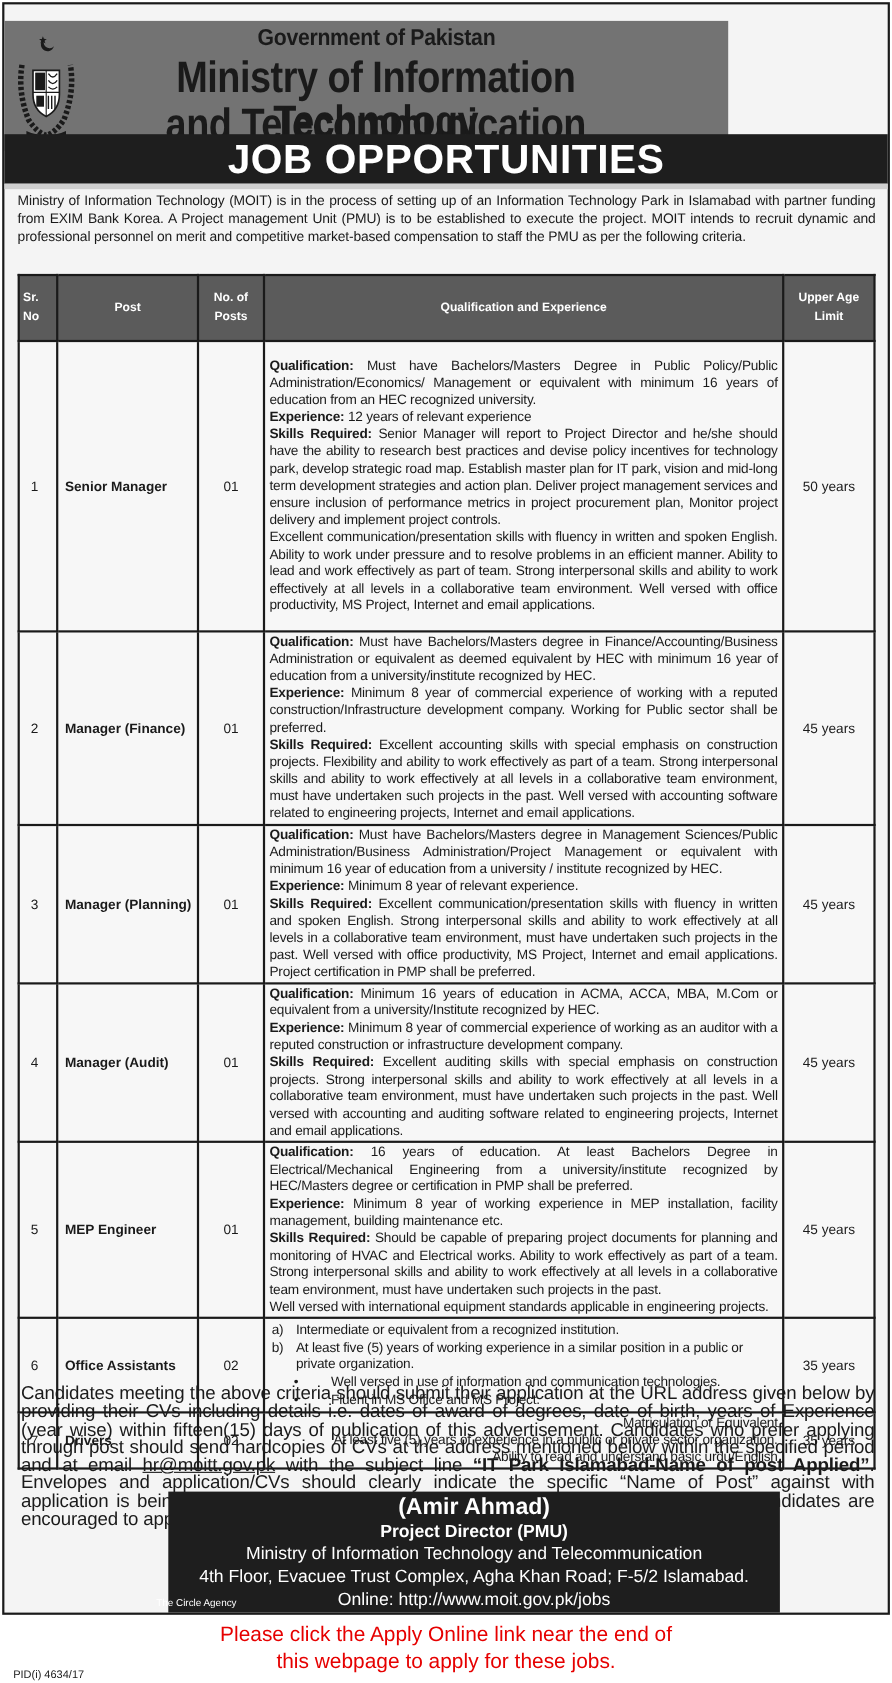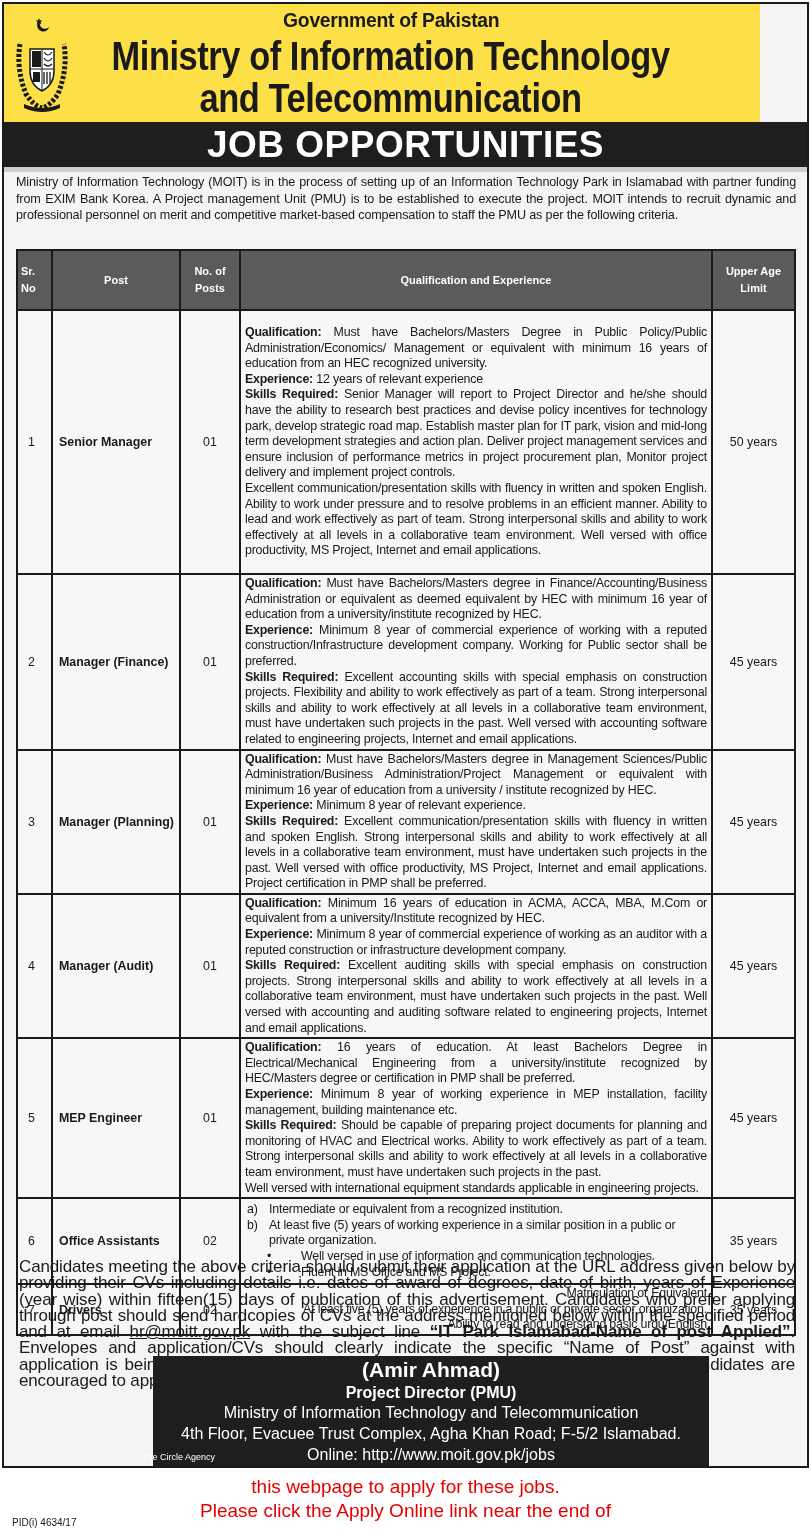--- a/index.html
+++ b/index.html
@@ -3,21 +3,21 @@
 <meta charset="utf-8">
 <style>
   * { box-sizing: border-box; margin: 0; padding: 0; }
   html, body { width: 811px; height: 1530px; background: #ffffff; overflow: hidden; }
   body { font-family: "Liberation Sans", sans-serif; color: #1a1a1a; position: relative; }
 
   .ad {
     position: absolute; left: 2px; top: 2px; width: 807px; height: 1466px;
     border: 2px solid #1a1a1a; background: #f4f4f4;
   }
-  .header { position: absolute; left: 0; top: 0; width: 756px; height: 118px; background: #fde047; }
+  .header { position: absolute; left: 0; top: 15px; width: 658px; height: 118px; background: #737373; }
   .emblem { position: absolute; left: 10px; top: 10px; width: 56px; height: 100px; }
   .gov { position: absolute; left: 0; width: 100%; top: 4px; text-align: center; padding-left: 20px;
          font-family: "Liberation Sans", sans-serif; font-weight: bold; font-size: 21px; letter-spacing: -0.3px; transform: scaleX(0.92); }
   .ministry { position: absolute; left: 0; width: 100%; text-align: center; padding-left: 20px;
               font-family: "Liberation Sans", sans-serif; font-weight: bold; font-size: 40px; line-height: 40px;
               letter-spacing: -0.5px; transform: scaleX(0.86); }
   .ministry.l1 { top: 32px; }
   .ministry.l2 { top: 74px; }
 
   .band { position: absolute; left: 0; top: 118px; width: 803px; height: 45px; background: #1e1e1e;
@@ -216,15 +216,15 @@
     <div class="name">(Amir Ahmad)</div>
     <div class="title">Project Director (PMU)</div>
     <div class="line">Ministry of Information Technology and Telecommunication</div>
     <div class="line">4th Floor, Evacuee Trust Complex, Agha Khan Road; F-5/2 Islamabad.</div>
     <div class="line">Online: http://www.moit.gov.pk/jobs</div>
   </div>
   <div class="agency">The Circle Agency</div>
 </div>
 
 <div class="notice">
+  <div>Please click the Apply Online link near the end of</div>
   <div>this webpage to apply for these jobs.</div>
-  <div>Please click the Apply Online link near the end of</div>
 </div>
 
 </body></html>

